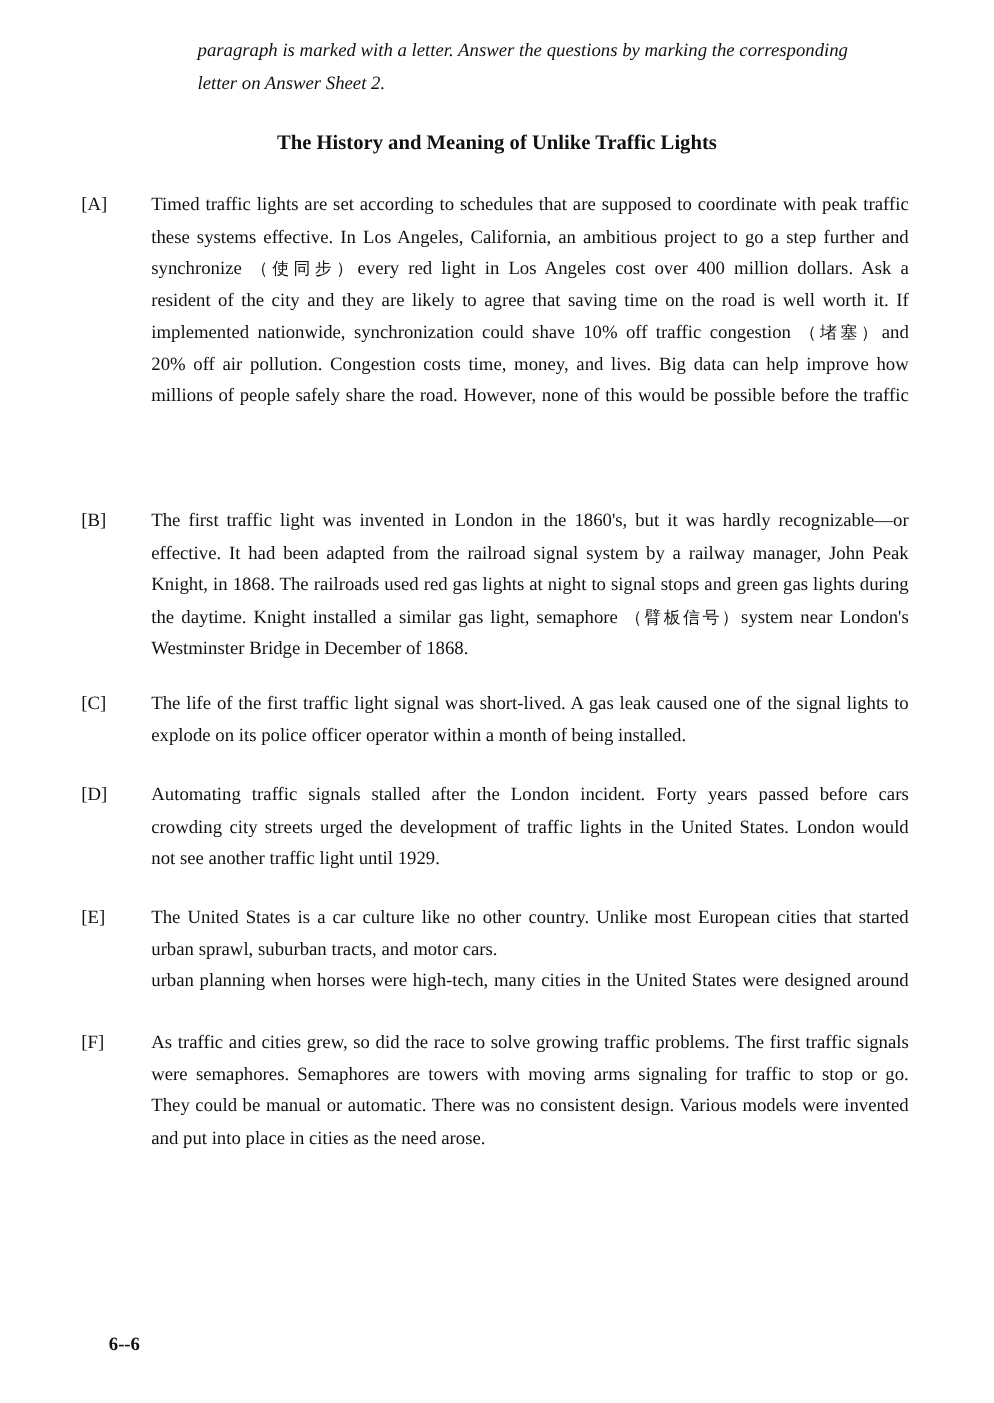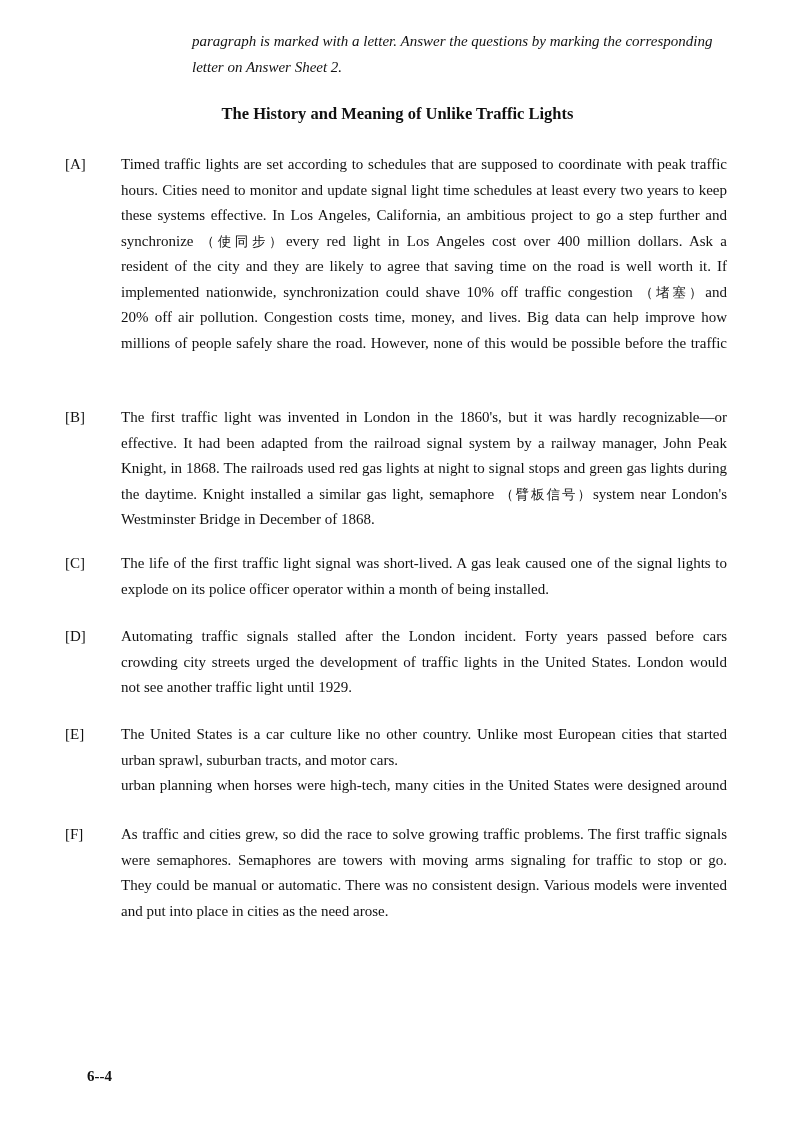--- a/index.html
+++ b/index.html
@@ -6,21 +6,21 @@
     body {
       width: 795px; height: 1122px; position: relative; overflow: hidden;
       font-family: "Liberation Serif", "DejaVu Serif", serif;
       color: #111111;
     }
     .intro {
       position: absolute; left: 158px; top: 28px; width: 570px;
       font-style: italic; font-size: 15px; line-height: 26px;
       text-align: justify; text-align-last: left;
     }
-    .intro .line { display: block; margin-left: 34px; }
+    .intro .line { display: block; }
     .title {
       position: absolute; left: 0; width: 795px; top: 104px;
       text-align: center; font-weight: bold; font-size: 16.5px;
     }
     .para {
       position: absolute; left: 65px; width: 662px;
     }
     .para .label {
       position: absolute; left: 0; top: 0;
       font-size: 15px; line-height: 25.5px;
@@ -46,21 +46,20 @@
   <span class="line" style="text-align-last:left">letter on Answer Sheet 2.</span>
 </div>
 
 <div class="title">The History and Meaning of Unlike Traffic Lights</div>
 
 <div id="paragraphs">
     <div class="para" style="top: 152px;">
       <span class="label">[A]</span>
       <div class="body">
         <span class="line">Timed traffic lights are set according to schedules that are supposed to coordinate with peak traffic</span>
-        <span class="line">hours. Cities need to monitor and update signal light time schedules at least every two years to keep</span>
         <span class="line">these systems effective. In Los Angeles, California, an ambitious project to go a step further and</span>
         <span class="line"><span class="em">synchronize</span> <span class="cn">（使同步）</span><span>every red light in Los Angeles cost over 400 million dollars. Ask a</span></span>
         <span class="line">resident of the city and they are likely to agree that saving time on the road is well worth it. If</span>
         <span class="line"><span>implemented nationwide, synchronization could shave 10% off traffic</span> <span class="em">congestion</span> <span class="cn">（堵塞）</span><span>and</span></span>
         <span class="line">20% off air pollution. Congestion costs time, money, and lives. Big data can help improve how</span>
         <span class="line">millions of people safely share the road. However, none of this would be possible before the traffic</span>
       </div>
     </div>
     <div class="para" style="top: 405px;">
       <span class="label">[B]</span>
@@ -99,13 +98,13 @@
       <span class="label">[F]</span>
       <div class="body">
         <span class="line">As traffic and cities grew, so did the race to solve growing traffic problems. The first traffic signals</span>
         <span class="line">were semaphores. Semaphores are towers with moving arms signaling for traffic to stop or go.</span>
         <span class="line">They could be manual or automatic. There was no consistent design. Various models were invented</span>
         <span class="line last">and put into place in cities as the need arose.</span>
       </div>
     </div>
   </div>
 
-<div class="page-number">6--4</div>
+<div class="page-number">6--6</div>
 
 </body></html>

